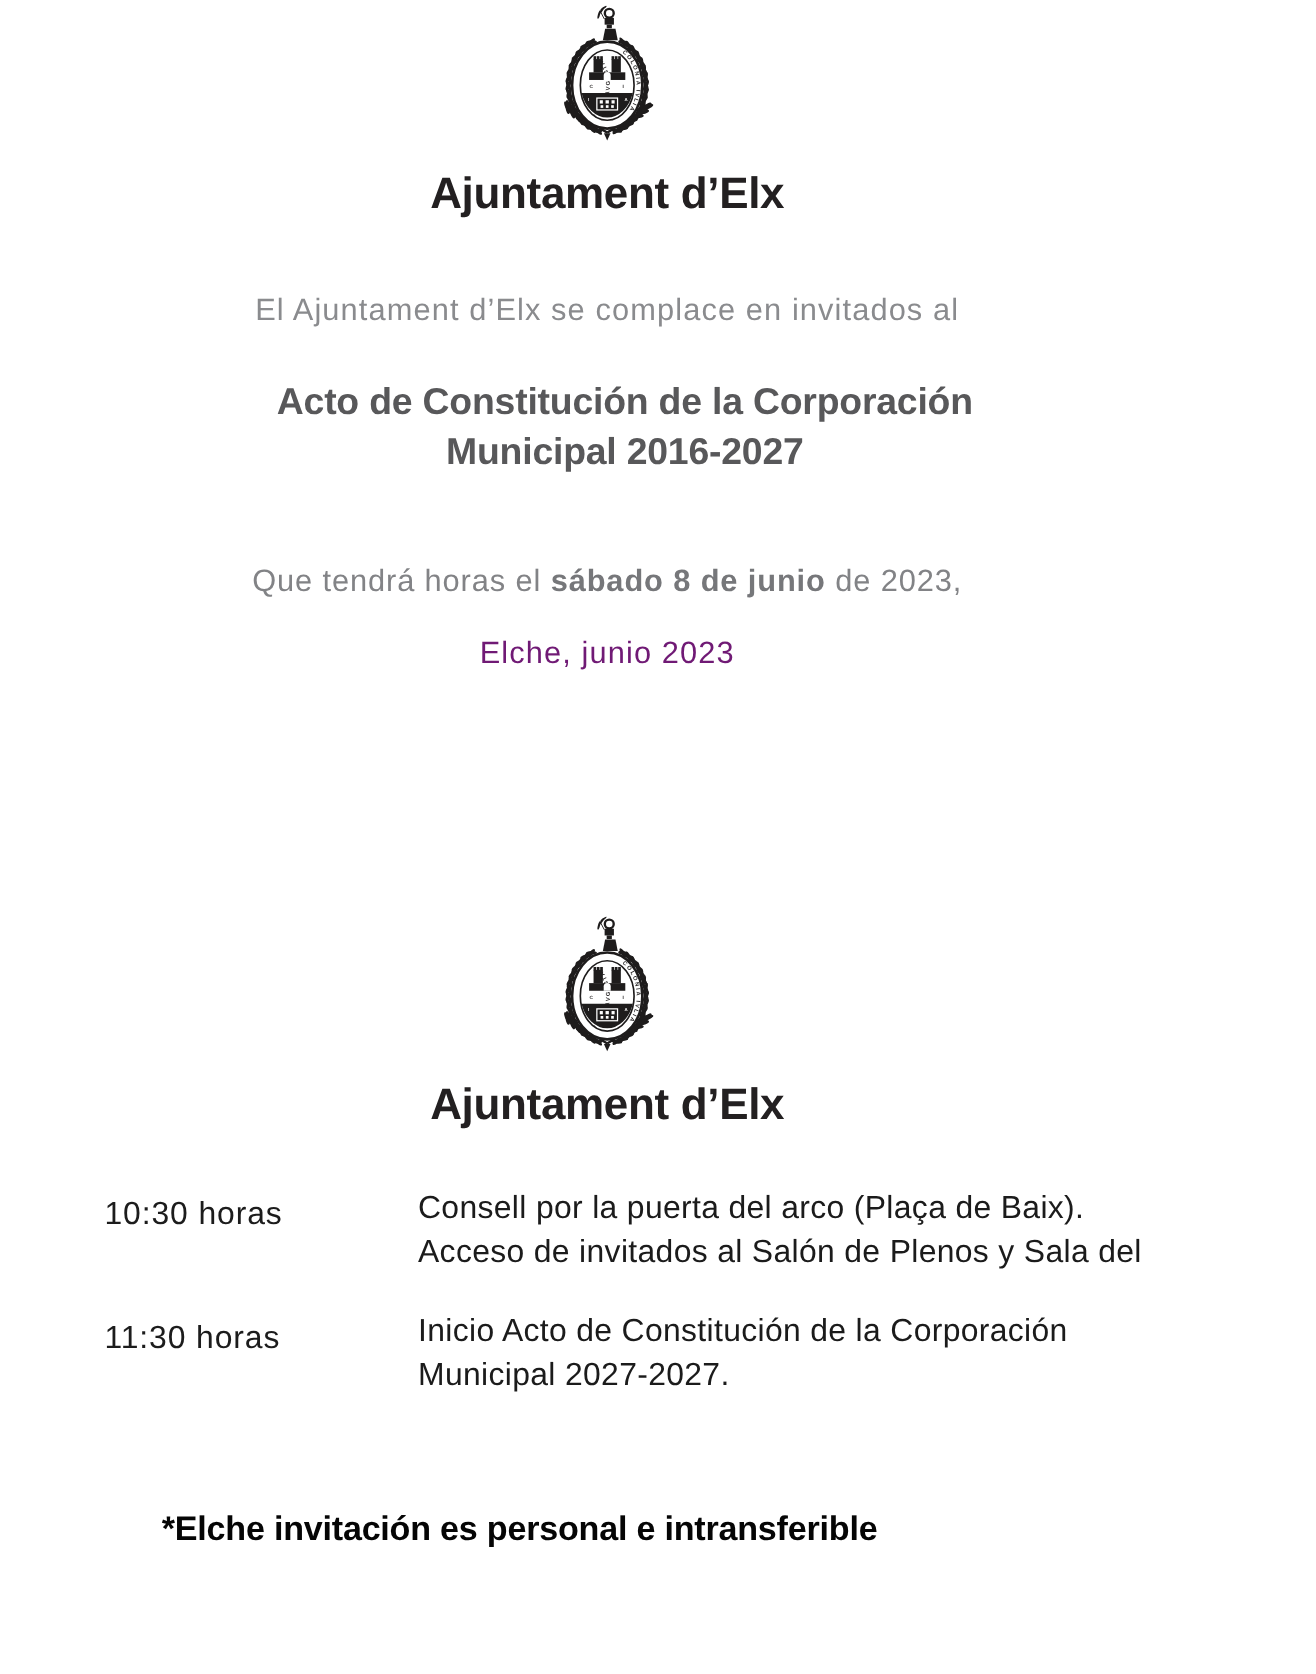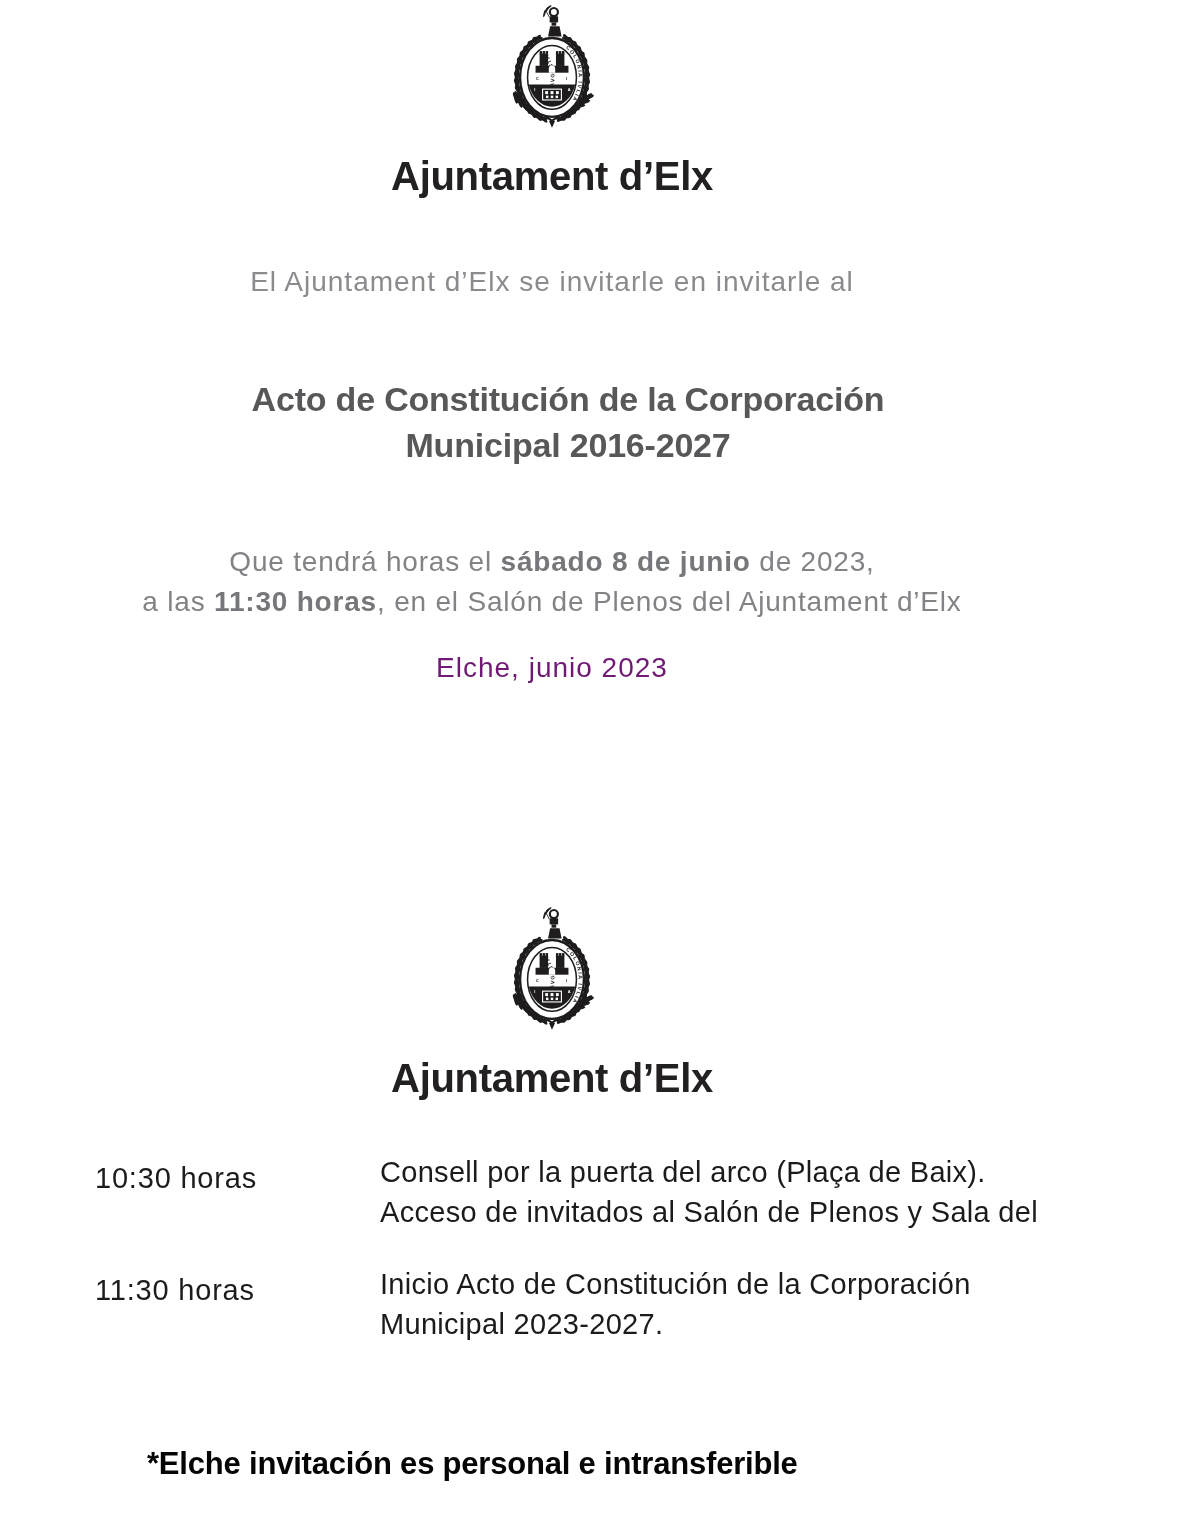--- a/index.html
+++ b/index.html
@@ -19,21 +19,21 @@
   .wordmark{
     margin-top:22px;
     font-size:40px;font-weight:700;color:#232021;
     letter-spacing:-0.3px;line-height:44px;
   }
   .intro{
     margin-top:68px;
     font-size:28px;color:#8a8b8e;letter-spacing:1px;line-height:32px;
   }
   .event-title{
-    margin-top:78px;
+    margin-top:44px;
     font-size:34px;font-weight:700;color:#58585a;
     line-height:46px;letter-spacing:-0.2px;padding-left:32px;
   }
   .event-when{
     margin-top:74px;
     font-size:28px;color:#828386;letter-spacing:0.8px;line-height:40px;
   }
   .event-when b{font-weight:700;color:#76777a;}
   .place-date{
     margin-top:30px;
@@ -228,30 +228,29 @@
 </svg>
 
 <div class="page">
 
   <svg class="seal seal-top" viewBox="0 0 100 136">
     <use href="#elx-seal"></use>
   </svg>
 
   <div class="center wordmark">Ajuntament d’Elx</div>
 
-  <div class="center intro">El Ajuntament d’Elx se invitarle en invitarle al</div>
+  <div class="center intro">El Ajuntament d’Elx se complace en invitados al</div>
 
   <div class="center event-title">
     <div>Acto de Constitución de la Corporación</div>
     <div>Municipal 2016-2027</div>
   </div>
 
   <div class="center event-when">
     <div><span>Que tendrá horas el </span><b>sábado 8 de junio</b><span> de 2023,</span></div>
-    <div><span>a las </span><b>11:30 horas</b><span>, en el Salón de Plenos del Ajuntament d’Elx</span></div>
   </div>
 
   <div class="center place-date">Elche, junio 2023</div>
 
   <svg class="seal seal-bottom" viewBox="0 0 100 136">
     <use href="#elx-seal"></use>
   </svg>
 
   <div class="center wordmark">Ajuntament d’Elx</div>
 
@@ -260,20 +259,20 @@
       <div class="time-cell">10:30 horas</div>
       <div class="desc-cell">
         <span class="desc-line">Consell por la puerta del arco (Plaça de Baix).</span>
         <span class="desc-line">Acceso de invitados al Salón de Plenos y Sala del</span>
       </div>
     </div>
     <div class="schedule-row">
       <div class="time-cell">11:30 horas</div>
       <div class="desc-cell">
         <span class="desc-line">Inicio Acto de Constitución de la Corporación</span>
-        <span class="desc-line">Municipal 2023-2027.</span>
+        <span class="desc-line">Municipal 2027-2027.</span>
       </div>
     </div>
   </div>
 
   <div class="footer-note">*Elche invitación es personal e intransferible</div>
 
 </div>
 
 </body></html>

